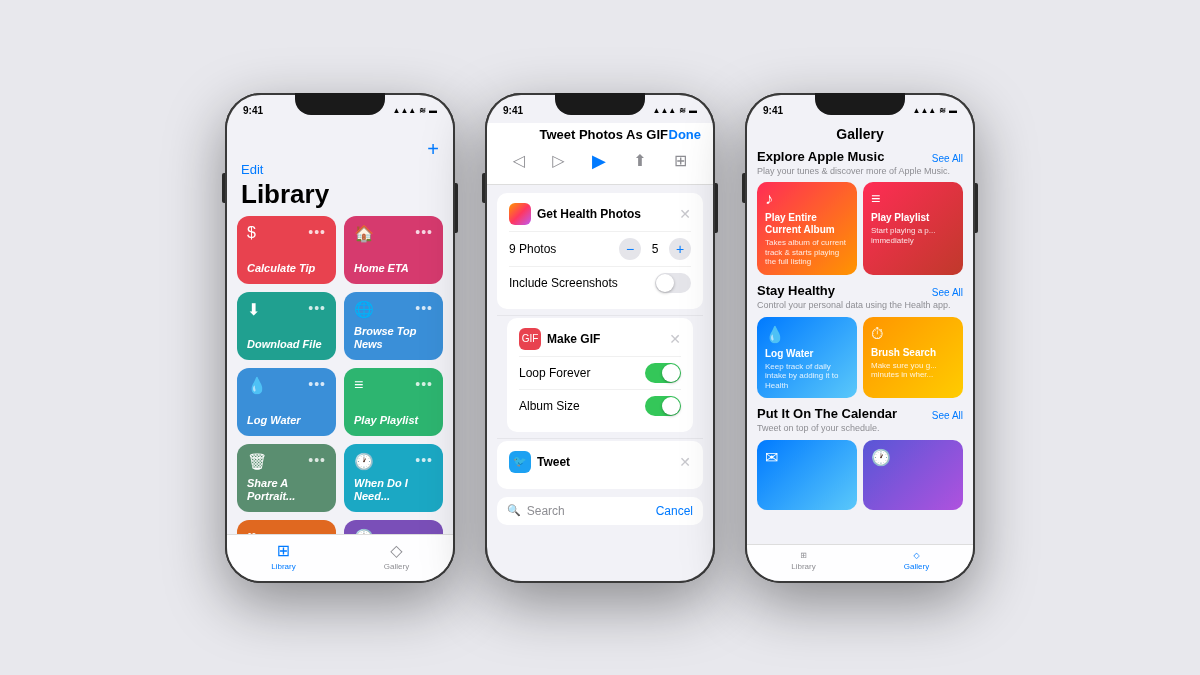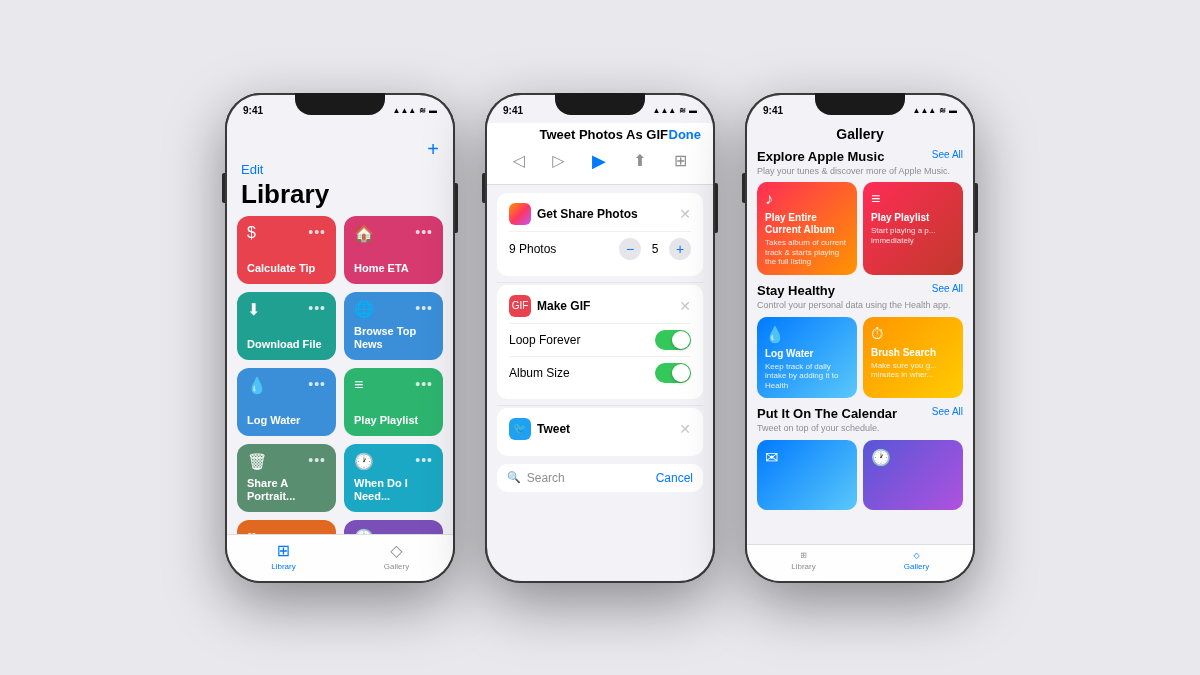--- a/index.html
+++ b/index.html
@@ -94,21 +94,21 @@
       display: flex;
       flex-direction: column;
       justify-content: space-between;
       height: 68px;
       position: relative;
       color: white;
     }
     .card-header { display: flex; justify-content: space-between; align-items: flex-start; }
     .card-icon { font-size: 16px; }
     .card-dots { font-size: 14px; opacity: 0.8; letter-spacing: 1px; }
-    .card-label { font-size: 11px; font-weight: 600; line-height: 1.2; }
+    .card-label { font-size: 11px; font-weight: 600; line-height: 1.2; font-style: italic; }
     
     .card-red { background: #e8424f; }
     .card-pink { background: #d63a6e; }
     .card-teal { background: #20a090; }
     .card-blue { background: #3a8fd8; }
     .lib-tab-bar {
       display: flex;
       border-top: 1px solid #ddd;
       padding: 6px 0 10px;
       background: rgba(255,255,255,0.9);
@@ -201,21 +201,21 @@
       top: 1px;
       box-shadow: 0 1px 3px rgba(0,0,0,0.3);
       transition: left 0.2s;
     }
     .toggle.on::after { left: 17px; }
     .toggle.off::after { left: 1px; }
     .action-val { color: #8e8e93; font-size: 12px; }
     .action-card-make {
       background: white;
       border-radius: 10px;
-      margin: 0 10px 6px;
+      margin: 0 20px 6px;
       padding: 10px 12px;
     }
     .make-gif-icon {
       width: 22px; height: 22px;
       background: #e8424f;
       border-radius: 6px;
       display: flex; align-items: center; justify-content: center;
       color: white; font-size: 10px; margin-right: 6px;
     }
     .tweet-card {
@@ -251,21 +251,21 @@
       padding: 2px 14px 6px;
       background: #f2f2f7;
       text-align: center;
     }
     .gallery-title { font-size: 14px; font-weight: 600; color: #000; }
     .gallery-content { flex: 1; overflow: hidden; padding: 0 10px; }
     .gallery-section { margin-bottom: 8px; }
     .section-header {
       display: flex;
       justify-content: space-between;
-      align-items: flex-start;
+      align-items: flex-end;
       margin-bottom: 2px;
     }
     .section-title { font-size: 13px; font-weight: 700; color: #000; }
     .section-see-all { color: #007aff; font-size: 10px; }
     .section-subtitle { font-size: 9px; color: #8e8e93; margin-bottom: 5px; line-height: 1.3; }
     .cards-row { display: flex; gap: 6px; }
     .gallery-card {
       flex: 1;
       border-radius: 10px;
       padding: 8px;
@@ -467,31 +467,35 @@
             <span class="toolbar-btn">⬆</span>
             <span class="toolbar-btn">⊞</span>
           </div>
         </div>
         <div class="gif-content">
 
           <div class="action-card">
             <div class="action-card-header">
               <div style="display:flex;align-items:center;">
                 <div class="action-icon action-icon-photos"></div>
-                <span class="action-title">Get Share Photos</span>
+                <span class="action-title">Get Health Photos</span>
               </div>
               <span class="action-close">✕</span>
             </div>
             <div class="action-row">
               <span class="action-row-label">9 Photos</span>
               <div class="stepper">
                 <div class="stepper-btn">−</div>
                 <span class="stepper-val">5</span>
                 <div class="stepper-btn">+</div>
               </div>
+            </div>
+            <div class="action-row">
+              <span class="action-row-label">Include Screenshots</span>
+              <div class="toggle off"></div>
             </div>
           </div>
           <div class="divider-line"></div>
 
           <div class="action-card-make">
             <div class="action-card-header">
               <div style="display:flex;align-items:center;">
                 <div class="make-gif-icon">GIF</div>
                 <span class="action-title">Make GIF</span>
               </div>

